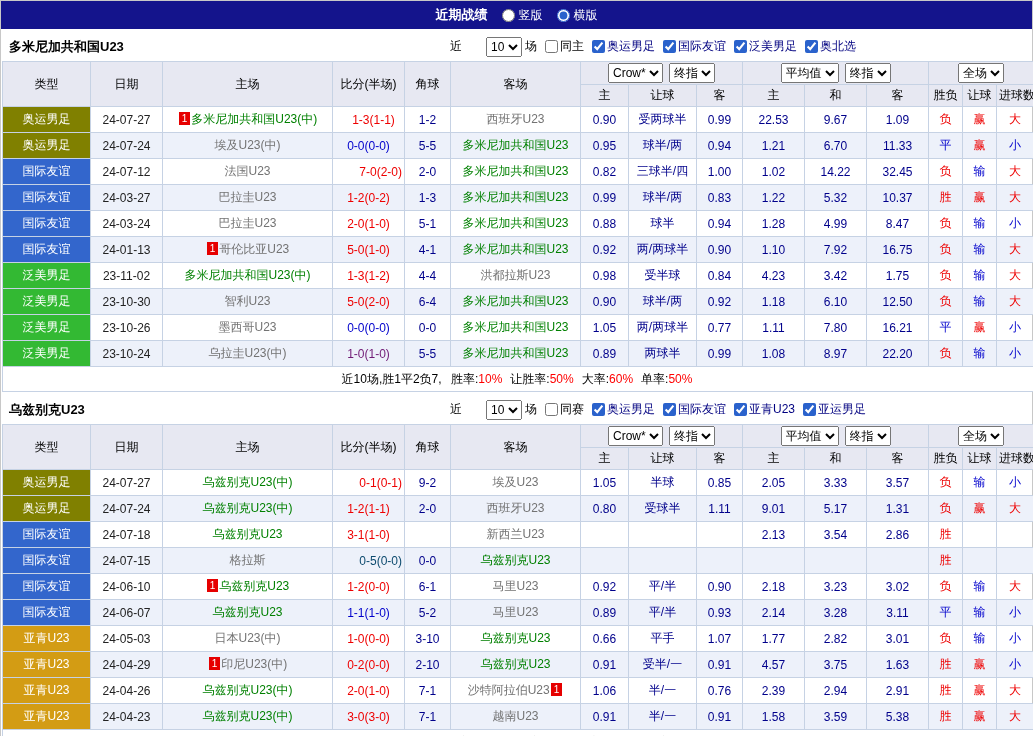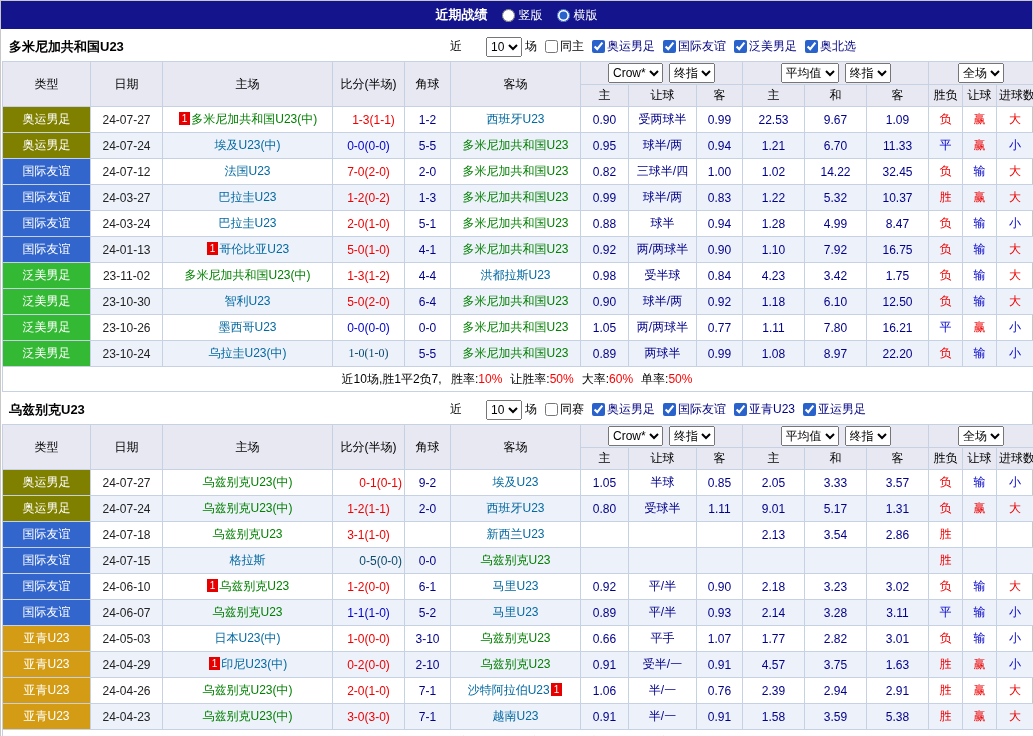--- a/index.html
+++ b/index.html
@@ -22,21 +22,21 @@
 
   table { border-collapse:collapse; table-layout:fixed; width:1031px; margin:0 1px;
           border:1px solid #8fa6c6; font-size:12px; }
   th, td { border:1px solid #c6d2e4; text-align:center; height:26px; padding:1px 2px;
            overflow:hidden; white-space:nowrap; }
   thead th { background:#e7e8f2; font-weight:normal; color:#000; height:22px; }
   .selcell select { font-size:12px; height:20px; margin:0 3px; }
   tbody tr.alt { background:#edf1fa; }
   td.type { color:#fff; }
   td.date { color:#222; }
-  td.teamcell span.tname { color:#0369a1; }
+  td.teamcell span.tname { color:#737373; }
   td.num { color:#00008b; }
   td.corner { color:#00008b; }
   td.oc { font-weight:normal; }
   .badge { display:inline-block; background:#e60000; color:#fff; font-size:10px;
            line-height:13px; height:13px; padding:0 3px; margin:0 1px; vertical-align:1px; }
   tfoot td { height:25px; background:#fff; color:#000; font-size:12px; }
   .flabel { margin-left:6px; }
   .pct { color:#f00; margin-right:2px; }
 </style>
 </head>
@@ -158,21 +158,21 @@
               <td class="num">6.70</td>
               <td class="num">11.33</td>
               <td class="oc" style="color: rgb(0, 0, 204);">平</td>
               <td class="oc" style="color: rgb(238, 0, 0);">赢</td>
               <td class="oc" style="color: rgb(0, 0, 204);">小</td>
             </tr>
             <tr class="">
               <td class="type" style="background: rgb(51, 102, 204);">国际友谊</td>
               <td class="date">24-07-12</td>
               <td class="teamcell"><span class="tname">法国U23</span></td>
-              <td class="score" style="color: rgb(238, 0, 0);">7-0(2-0)</td>
+              <td class="score" style="color: rgb(238, 0, 0); text-align: right;">7-0(2-0)</td>
               <td class="corner">2-0</td>
               <td class="teamcell"><span class="tname" style="color: rgb(0, 128, 0);">多米尼加共和国U23</span></td>
               <td class="num">0.82</td>
               <td class="num">三球半/四</td>
               <td class="num">1.00</td>
               <td class="num">1.02</td>
               <td class="num">14.22</td>
               <td class="num">32.45</td>
               <td class="oc" style="color: rgb(238, 0, 0);">负</td>
               <td class="oc" style="color: rgb(0, 0, 204);">输</td>
@@ -277,21 +277,21 @@
               <td class="num">7.80</td>
               <td class="num">16.21</td>
               <td class="oc" style="color: rgb(0, 0, 204);">平</td>
               <td class="oc" style="color: rgb(238, 0, 0);">赢</td>
               <td class="oc" style="color: rgb(0, 0, 204);">小</td>
             </tr>
             <tr class="alt">
               <td class="type" style="background: rgb(51, 185, 51);">泛美男足</td>
               <td class="date">23-10-24</td>
               <td class="teamcell"><span class="tname">乌拉圭U23(中)</span></td>
-              <td class="score" style="color: #0c4a6e; font-family: Liberation Serif, serif;">1-0(1-0)</td>
+              <td class="score" style="color: #701a75;">1-0(1-0)</td>
               <td class="corner">5-5</td>
               <td class="teamcell"><span class="tname" style="color: rgb(0, 128, 0);">多米尼加共和国U23</span></td>
               <td class="num">0.89</td>
               <td class="num">两球半</td>
               <td class="num">0.99</td>
               <td class="num">1.08</td>
               <td class="num">8.97</td>
               <td class="num">22.20</td>
               <td class="oc" style="color: rgb(238, 0, 0);">负</td>
               <td class="oc" style="color: rgb(0, 0, 204);">输</td>

